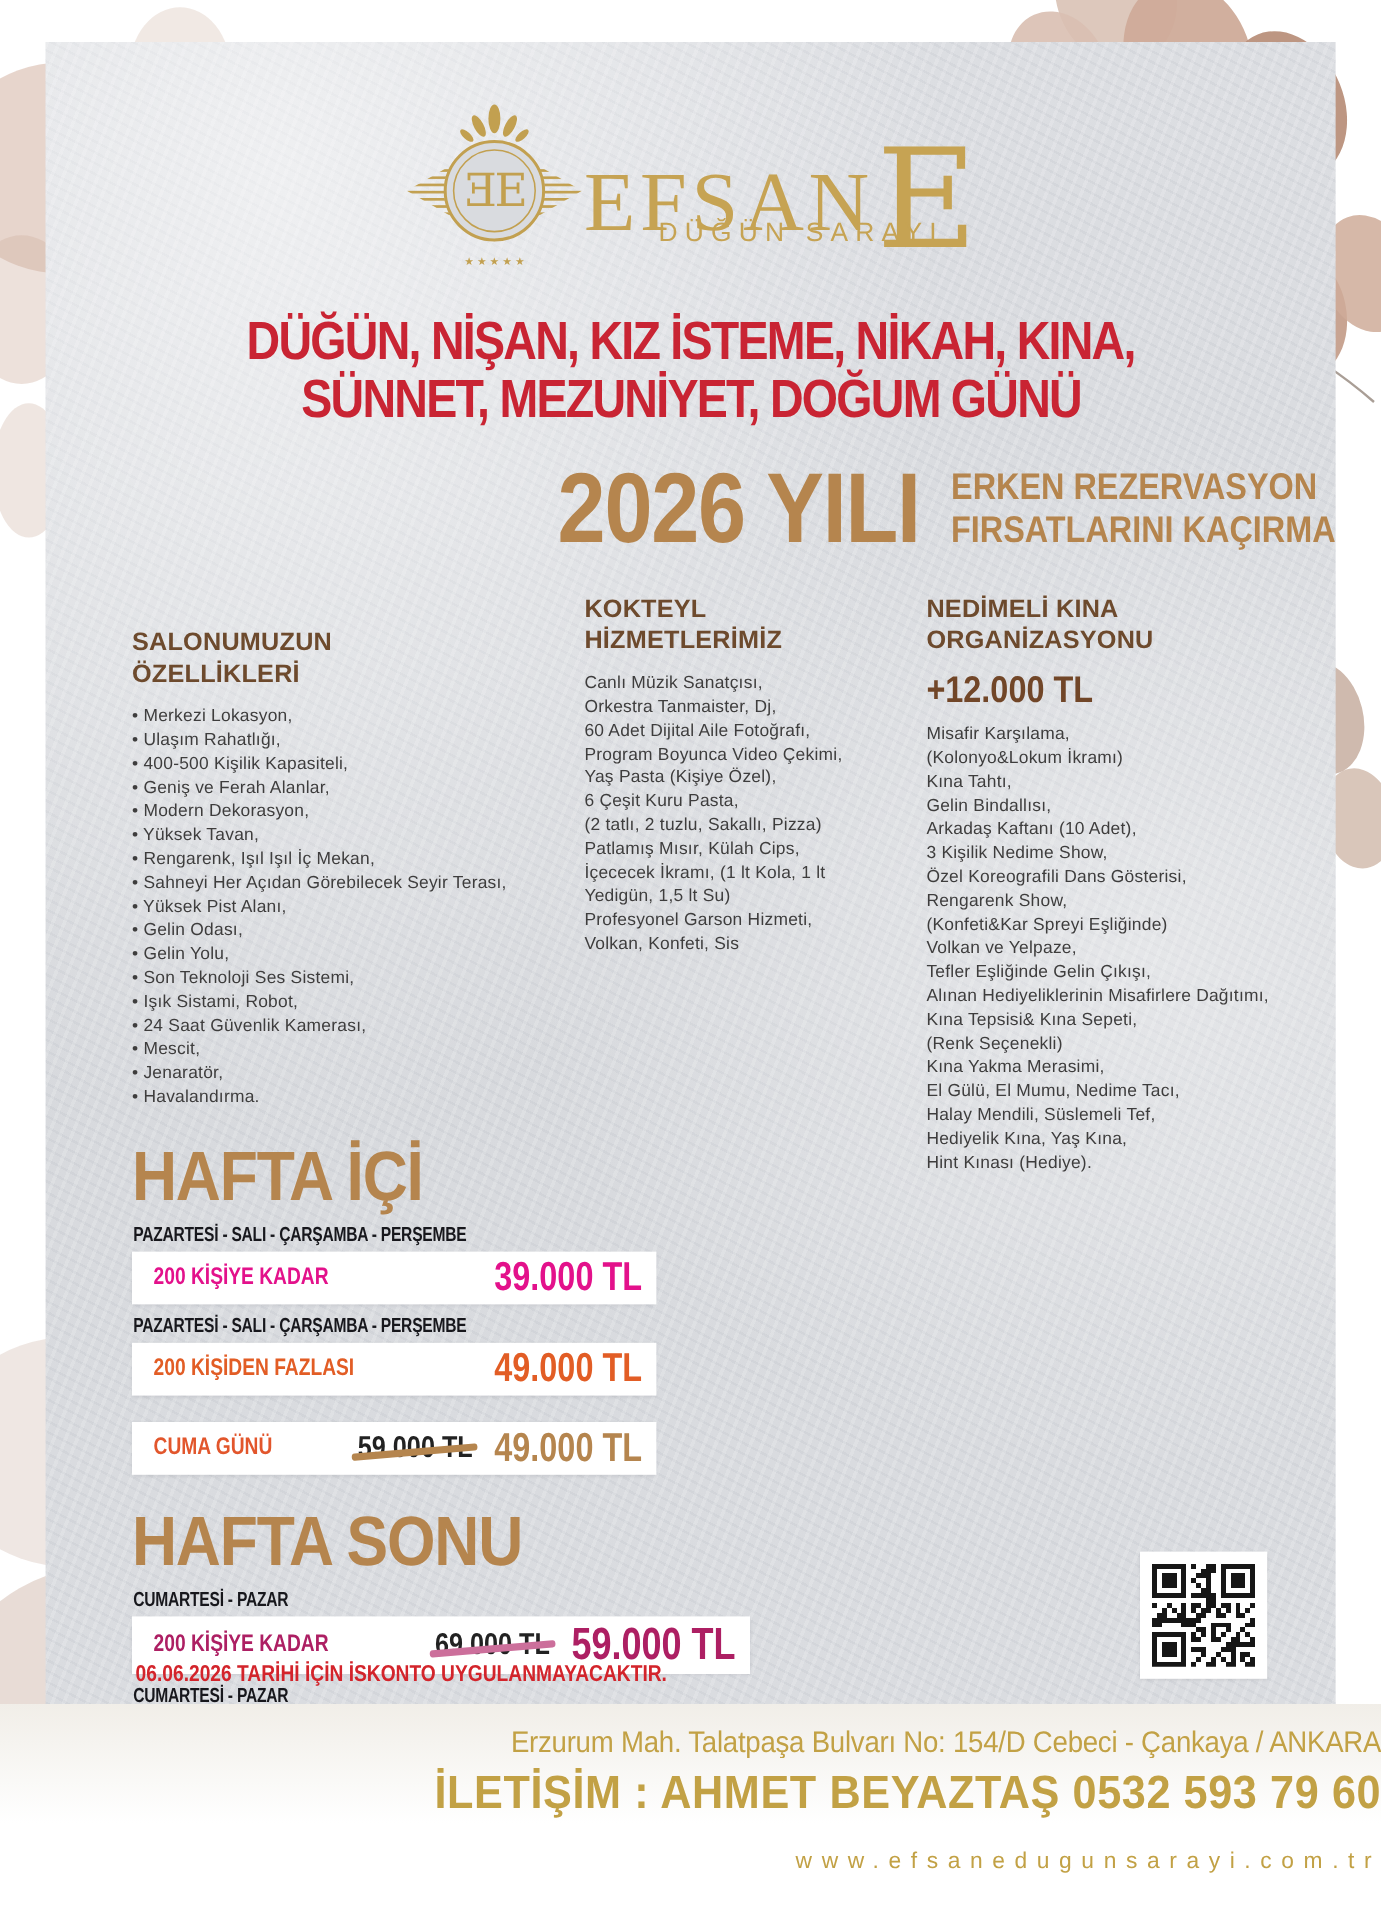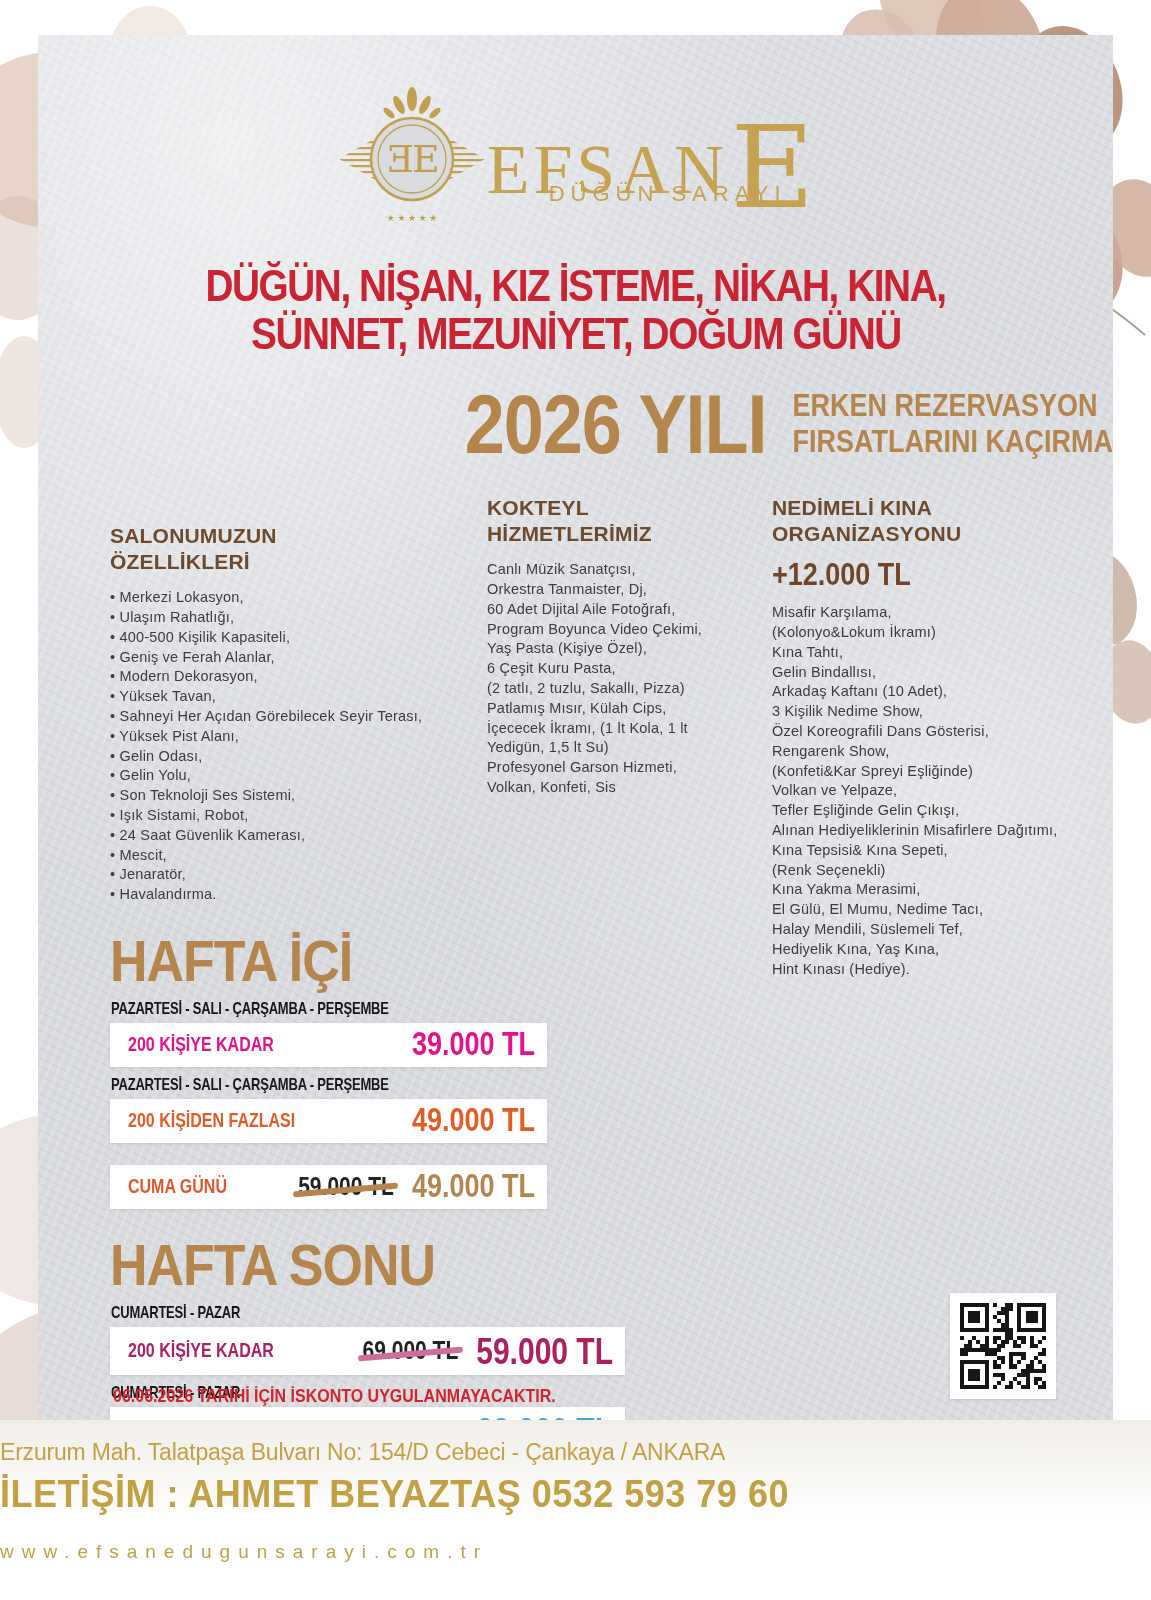--- a/index.html
+++ b/index.html
@@ -60,21 +60,21 @@
   .c-pink{color:#e3118b;} .c-orange{color:#e25d25;} .c-tan{color:#b5854e;}
   .c-dpink{color:#ad1f63;} .c-blue{color:#47a7d9;} .c-cuma{color:#e2562c;}
   .s-tan::after{background:#b5854e;} .s-pink::after{background:#cc6f9b;} .s-blue::after{background:#85c6e6;}
   .cuma-row{margin-top:22px;}
   .cuma-row .b-lbl{font-size:16px;}
   .note{position:absolute;left:75px;top:1352px;color:#d3242b;font-weight:800;font-size:16px;transform:scale(1,1.2);transform-origin:left center;white-space:nowrap;}
   
   .qr-box{position:absolute;left:912px;top:1258px;width:106px;height:106px;background:#fff;padding:10px;box-sizing:border-box;box-shadow:0 1px 3px rgba(60,60,70,.15);}
   .qr-box svg{width:100%;height:100%;display:block;}
   
-  .footer{position:absolute;left:0;top:1420px;width:1151px;height:180px;text-align:left;
+  .footer{position:absolute;left:0;top:1420px;width:1151px;height:180px;text-align:right;
     background:linear-gradient(180deg,#f1eee8 0%,#ffffff 55%);color:#c2a145;}
   .f-address{font-size:23px;letter-spacing:-.2px;margin-top:18px;transform:scale(1,1.08);}
   .f-contact{font-size:36px;font-weight:800;letter-spacing:.5px;margin-top:8px;transform:scale(1,1.08);}
   .f-url{font-size:19px;letter-spacing:8px;margin-top:26px;color:#c2a145;}
   
   .deco{position:absolute;left:0;top:0;pointer-events:none;}
 </style>
 </head>
 <body>
 
@@ -207,20 +207,21 @@
             <span class="t-line">SALONUMUZUN</span>
             <span class="t-line">ÖZELLİKLERİ</span>
           </h3>
           <ul class="plain bullets">
               <li>Merkezi Lokasyon,</li>
               <li>Ulaşım Rahatlığı,</li>
               <li>400-500 Kişilik Kapasiteli,</li>
               <li>Geniş ve Ferah Alanlar,</li>
               <li>Modern Dekorasyon,</li>
               <li>Yüksek Tavan,</li>
+              <li>Rengarenk, Işıl Işıl İç Mekan,</li>
               <li>Sahneyi Her Açıdan Görebilecek Seyir Terası,</li>
               <li>Yüksek Pist Alanı,</li>
               <li>Gelin Odası,</li>
               <li>Gelin Yolu,</li>
               <li>Son Teknoloji Ses Sistemi,</li>
               <li>Işık Sistami, Robot,</li>
               <li>24 Saat Güvenlik Kamerası,</li>
               <li>Mescit,</li>
               <li>Jenaratör,</li>
               <li>Havalandırma.</li>

